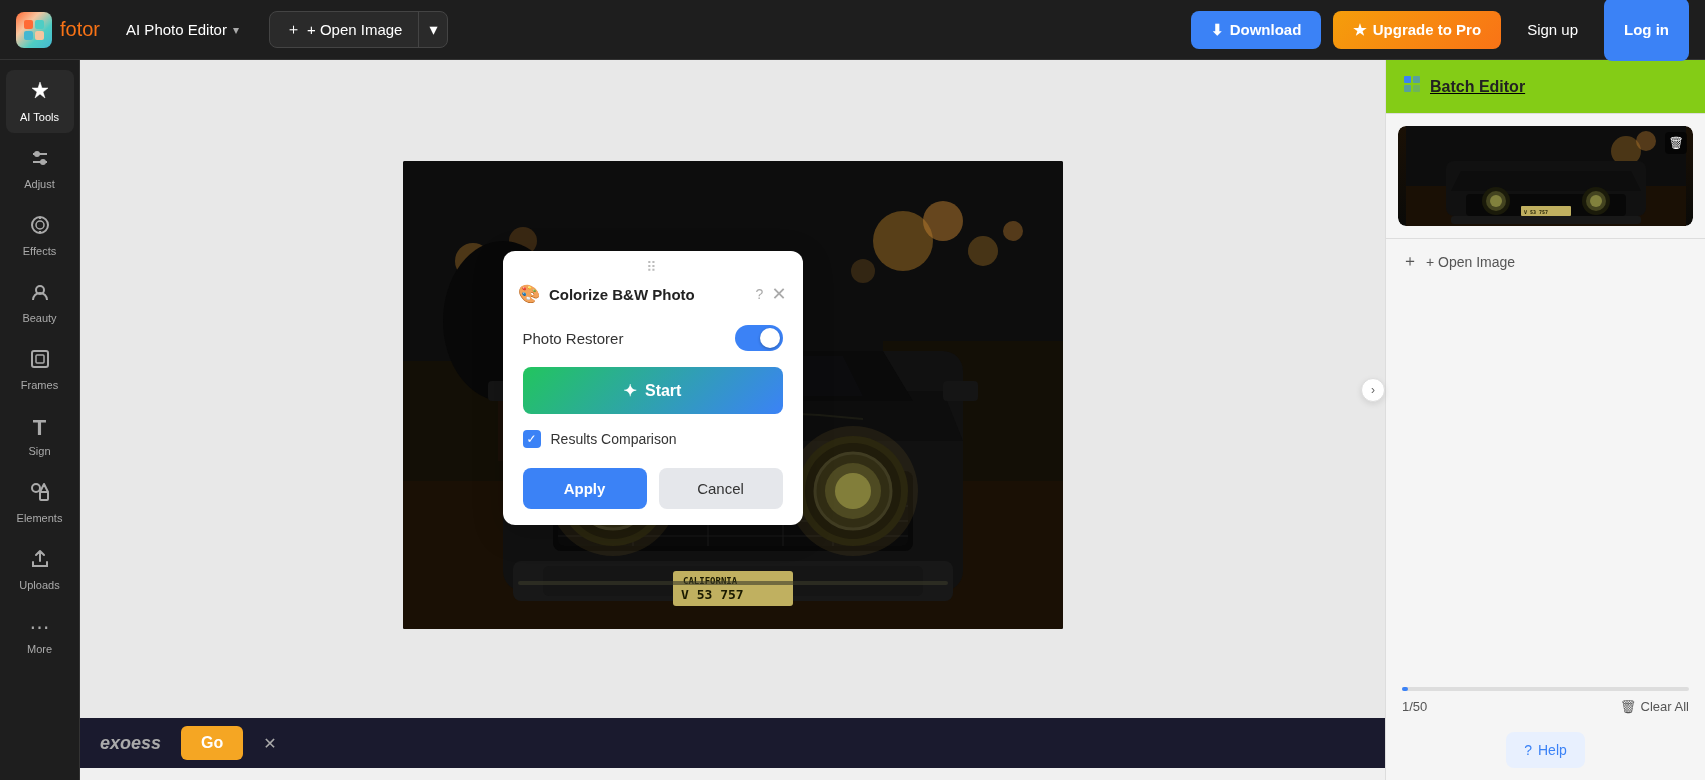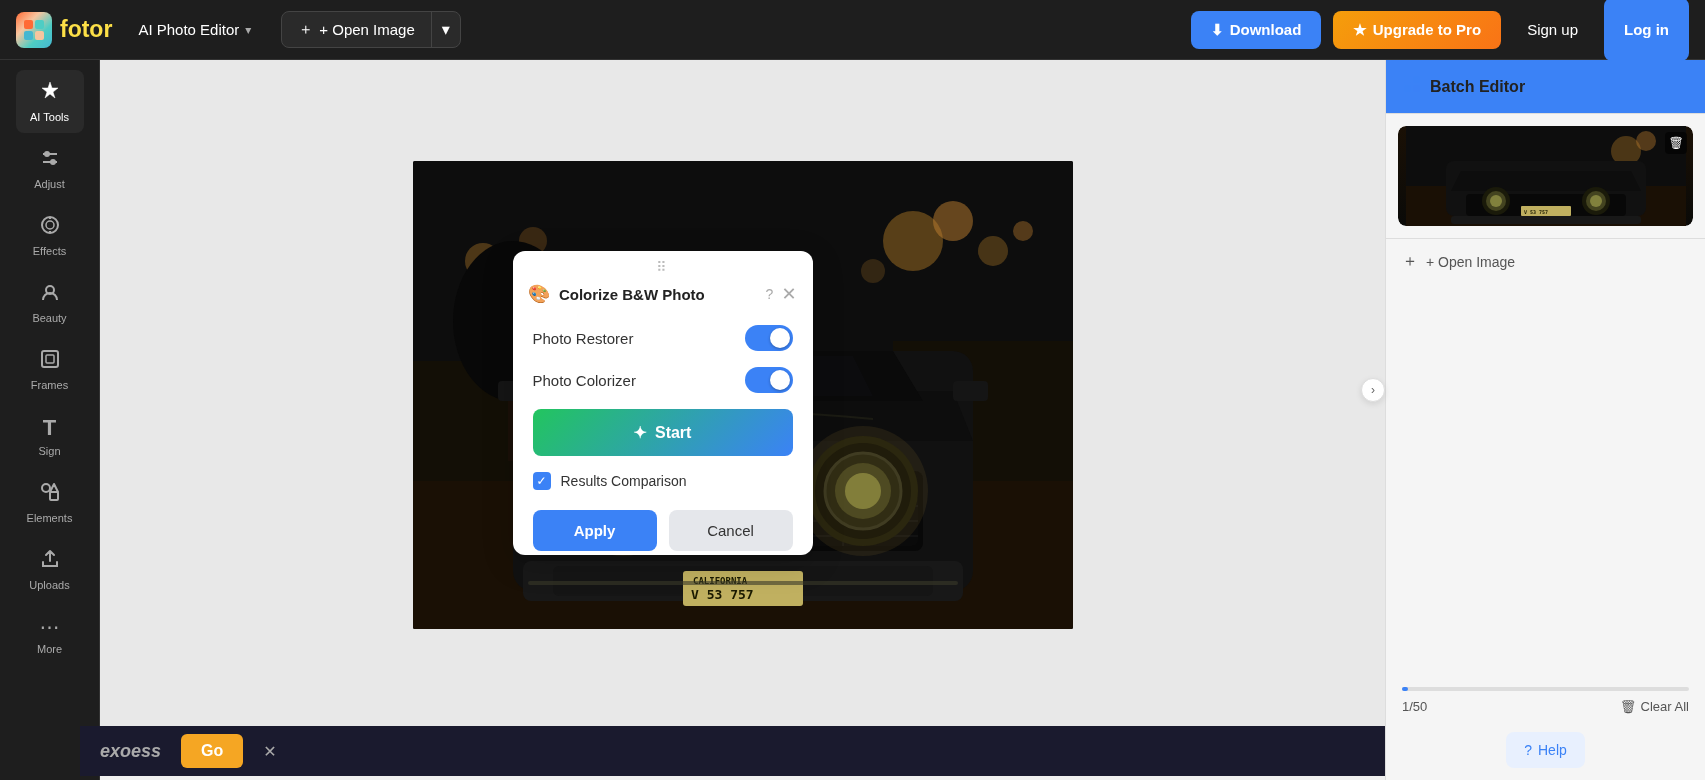--- a/index.html
+++ b/index.html
@@ -29,23 +29,23 @@
       border-radius: 8px;
       background: linear-gradient(135deg, #ff6b35, #f7c59f, #4ecdc4, #45b7d1);
       display: flex;
       align-items: center;
       justify-content: center;
       font-weight: bold;
       color: white;
       font-size: 14px;
     }
     .logo-text {
-      color: #fde047;
-      font-size: 23px;
-      font-weight: 700;
+      color: #f97316;
+      font-size: 20px;
+      font-weight: 400;
     }
     .editor-select {
       display: flex;
       align-items: center;
       gap: 6px;
       color: white;
       font-size: 15px;
       cursor: pointer;
       padding: 6px 10px;
       border-radius: 6px;
@@ -123,21 +123,21 @@
     }
 
     
     .main-layout {
       display: flex;
       height: calc(780px - 60px);
     }
 
     
     .left-sidebar {
-      width: 100px;
+      width: 80px;
       background: #1e1e1e;
       display: flex;
       flex-direction: column;
       align-items: center;
       padding: 10px 0;
       gap: 4px;
       border-right: 1px solid #333;
       overflow-y: auto;
     }
     .sidebar-item {
@@ -249,22 +249,23 @@
       background: #f5f5f5;
       border-left: 1px solid #ddd;
       display: flex;
       flex-direction: column;
     }
     .batch-editor-header {
       display: flex;
       align-items: center;
       gap: 8px;
       padding: 14px 16px;
-      background: #3b82f6;
+      background: #84cc16;
       border-bottom: 1px solid #ddd;
+      text-decoration: underline;
     }
     .batch-editor-icon {
       color: #3b82f6;
       font-size: 18px;
     }
     .batch-editor-title {
       color: #222;
       font-size: 16px;
       font-weight: 600;
     }
@@ -386,21 +387,21 @@
     .panel-title { font-size: 15px; font-weight: 600; color: #222; flex: 1; }
     .panel-help { color: #aaa; cursor: pointer; font-size: 14px; }
     .panel-close {
       color: #aaa;
       cursor: pointer;
       font-size: 18px;
       background: none;
       border: none;
       padding: 0;
     }
-    .panel-body { padding: 8px 20px 4px; }
+    .panel-body { padding: 8px 20px 16px; }
     .panel-row {
       display: flex;
       align-items: center;
       justify-content: space-between;
       margin-bottom: 16px;
     }
     .panel-label { font-size: 15px; color: #333; }
     .toggle {
       width: 48px;
       height: 26px;
@@ -727,26 +728,20 @@
           </div>
           <div class="panel-header">
             <span class="panel-header-icon">🎨</span>
             <span class="panel-title">Colorize B&amp;W Photo</span>
             <span class="panel-help">?</span>
             <button class="panel-close">✕</button>
           </div>
           <div class="panel-body">
             <div class="panel-row">
               <span class="panel-label">Photo Restorer</span>
-              <div class="toggle">
-                <div class="toggle-knob"></div>
-              </div>
-            </div>
-            <div class="panel-row">
-              <span class="panel-label">Photo Colorizer</span>
               <div class="toggle">
                 <div class="toggle-knob"></div>
               </div>
             </div>
             <button class="start-btn">
               <span>✦</span>
               <span>Start</span>
             </button>
             <div class="results-comparison-row">
               <div class="checkbox">✓</div>
@@ -865,19 +860,19 @@
     <div style="display:flex; justify-content:center;">
       <button class="help-btn">
         <span>?</span>
         <span>Help</span>
       </button>
     </div>
 
   </div>
 </div>
 
-<div style="position:fixed; bottom:4px; left:80px; right:320px; height:50px; background:#1a1a2e; display:flex; align-items:center; padding:0 20px; gap:20px; z-index:200;">
+<div style="position:fixed; bottom:12px; left:80px; right:320px; height:50px; background:#1a1a2e; display:flex; align-items:center; padding:0 20px; gap:20px; z-index:200;">
   <span style="color:#aaa; font-size:18px; font-weight:bold; font-style:italic;">exoess</span>
   <button style="background:#f5a623; color:white; border:none; border-radius:6px; padding:8px 20px; font-size:16px; font-weight:bold; cursor:pointer;">Go</button>
   <button style="background:none; border:none; color:#aaa; cursor:pointer; font-size:16px;">
     <span>✕</span>
   </button>
 </div>
 
 </body></html>

